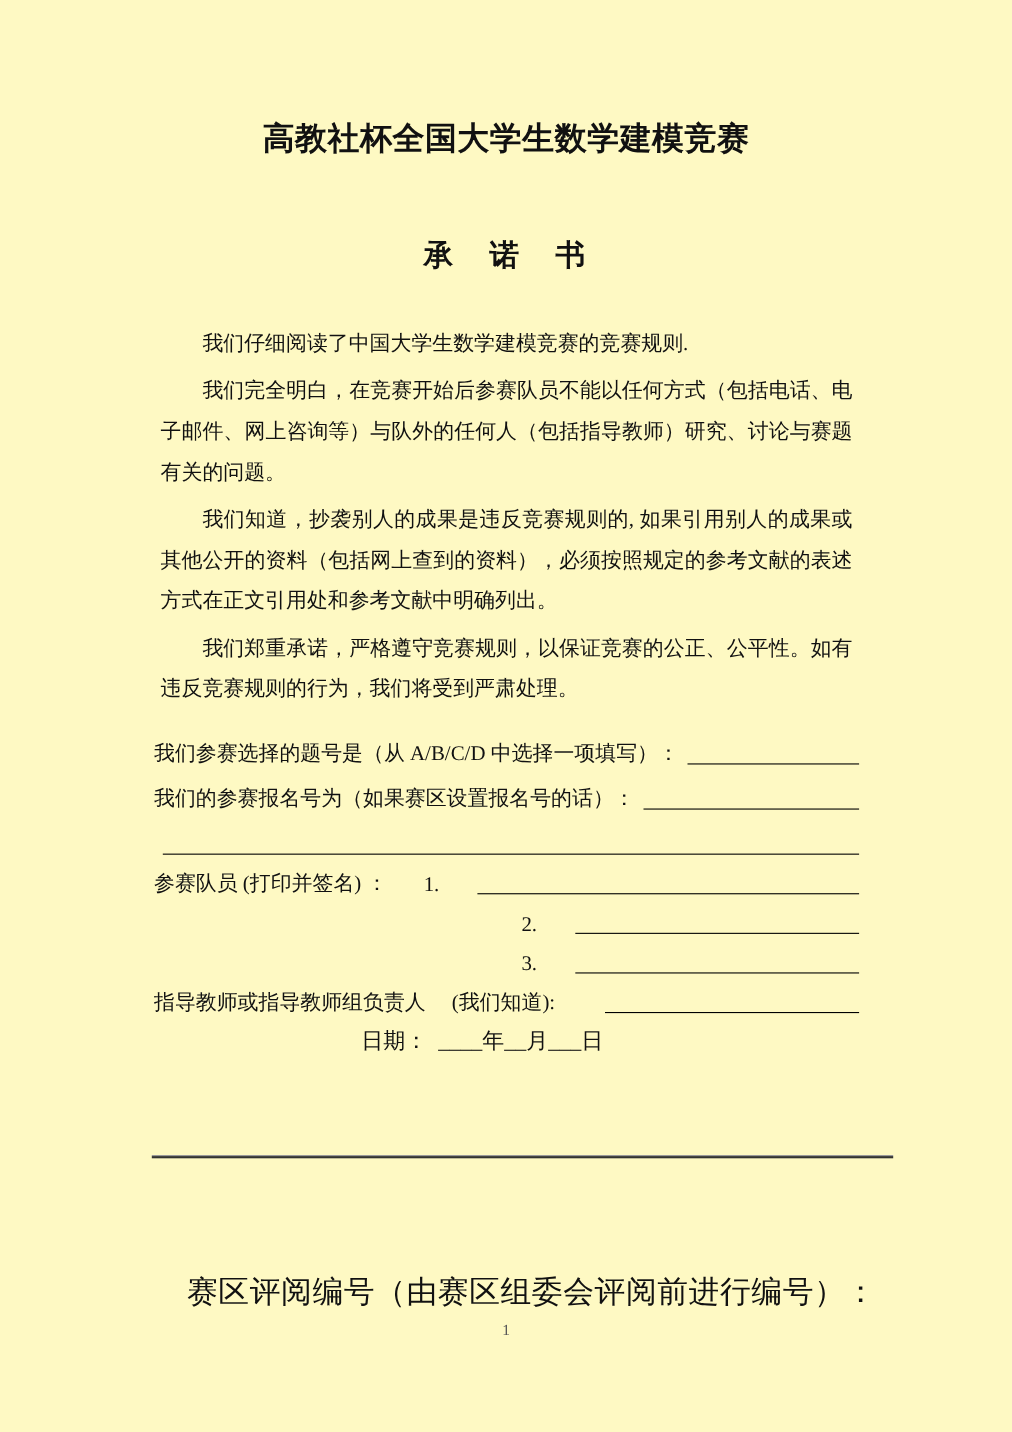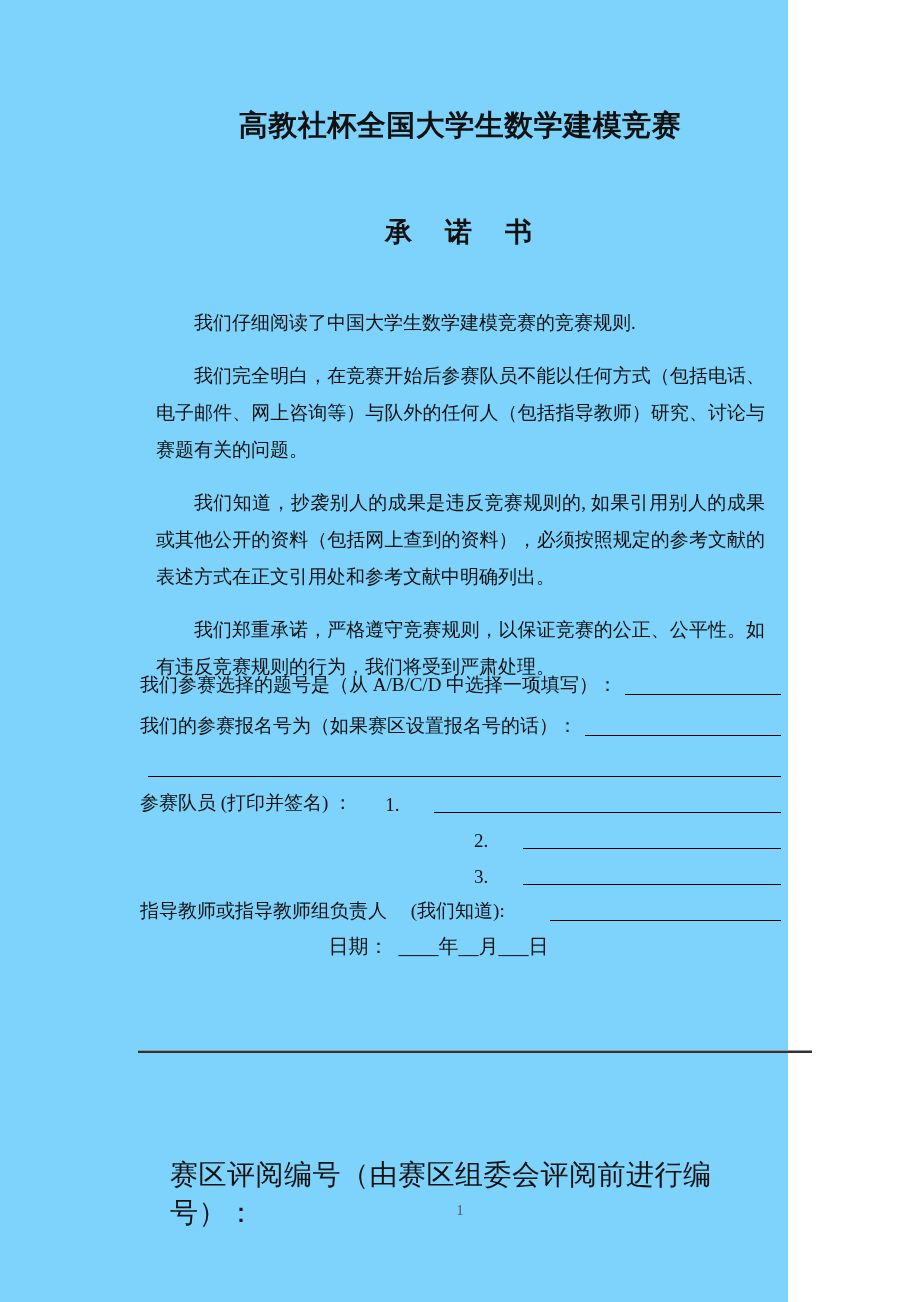--- a/index.html
+++ b/index.html
@@ -10,23 +10,23 @@
   body {
     width: 920px;
     height: 1302px;
     font-family: "Liberation Serif", "DejaVu Serif", serif;
     color: #111111;
     position: relative;
     overflow: hidden;
   }
   .page {
     position: relative;
-    width: 788px;
+    width: 920px;
     height: 1302px;
-    background: #7dd3fc;
+    background: #fef9c3;
   }
   .doc-title {
     position: absolute;
     top: 106px;
     left: 0;
     width: 920px;
     text-align: center;
     font-size: 29px;
     font-weight: bold;
     letter-spacing: 0.5px;
@@ -44,21 +44,21 @@
   .paragraphs {
     position: absolute;
     top: 288px;
     left: 140px;
     width: 641px;
     font-size: 19px;
     line-height: 37px;
     text-align: justify;
   }
   .paragraphs p {
-    margin: 16px;
+    margin: 6px;
     text-indent: 2em;
   }
   .form-section {
     position: absolute;
     top: 657px;
     left: 140px;
     width: 641px;
     font-size: 19px;
   }
   .fline {

